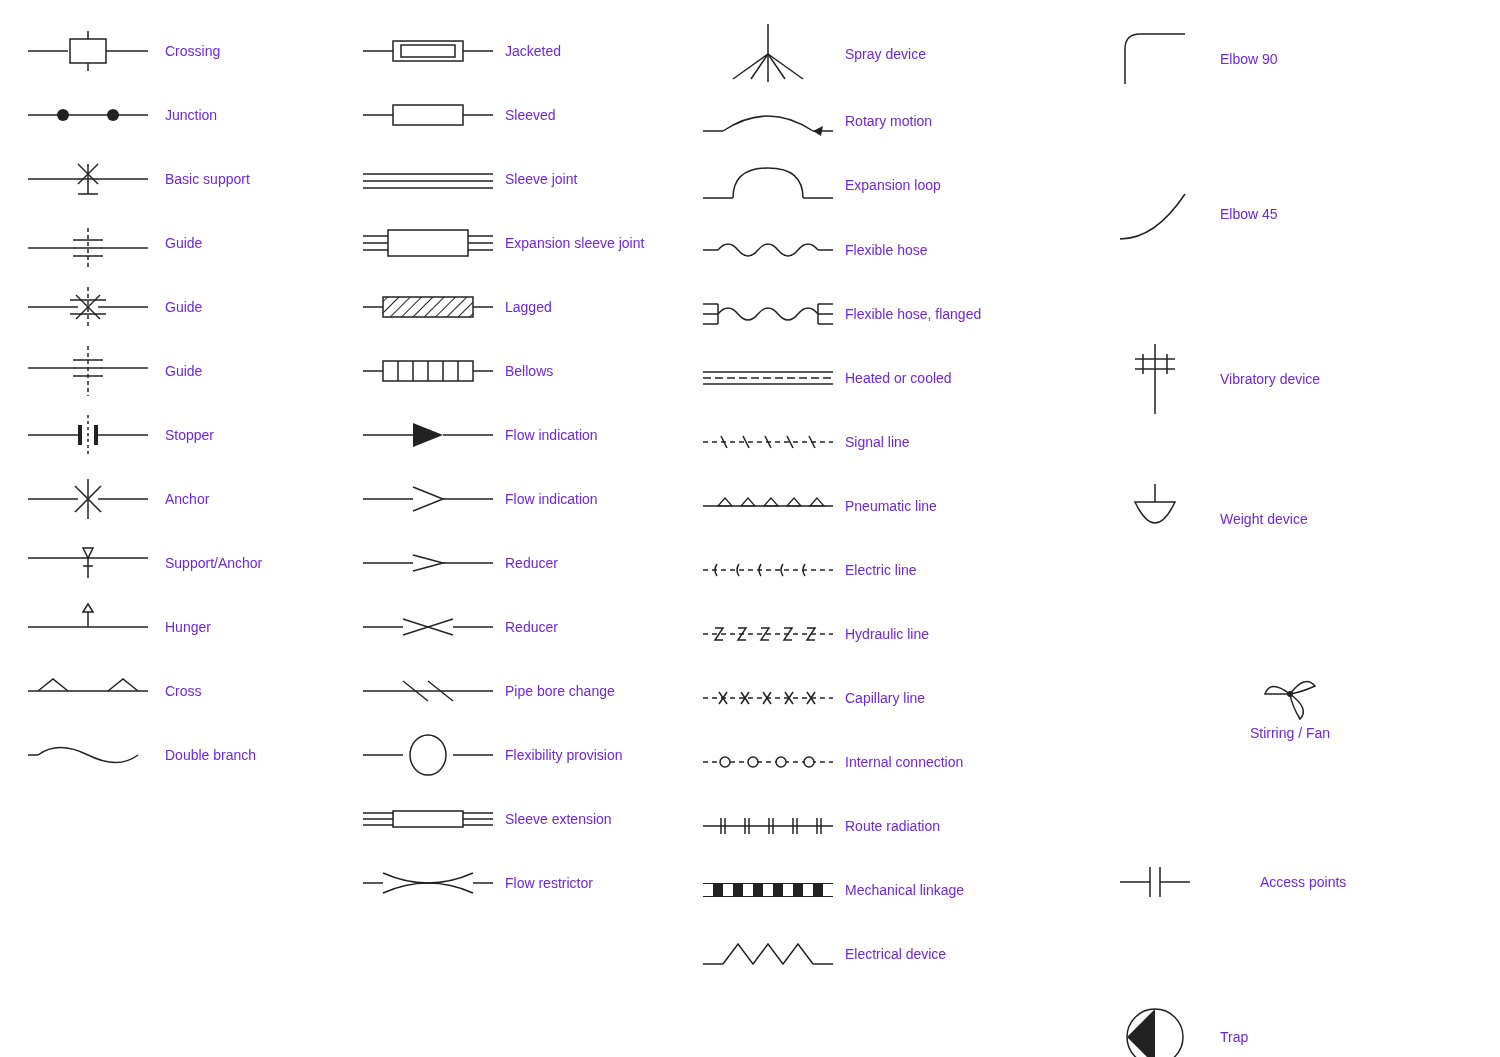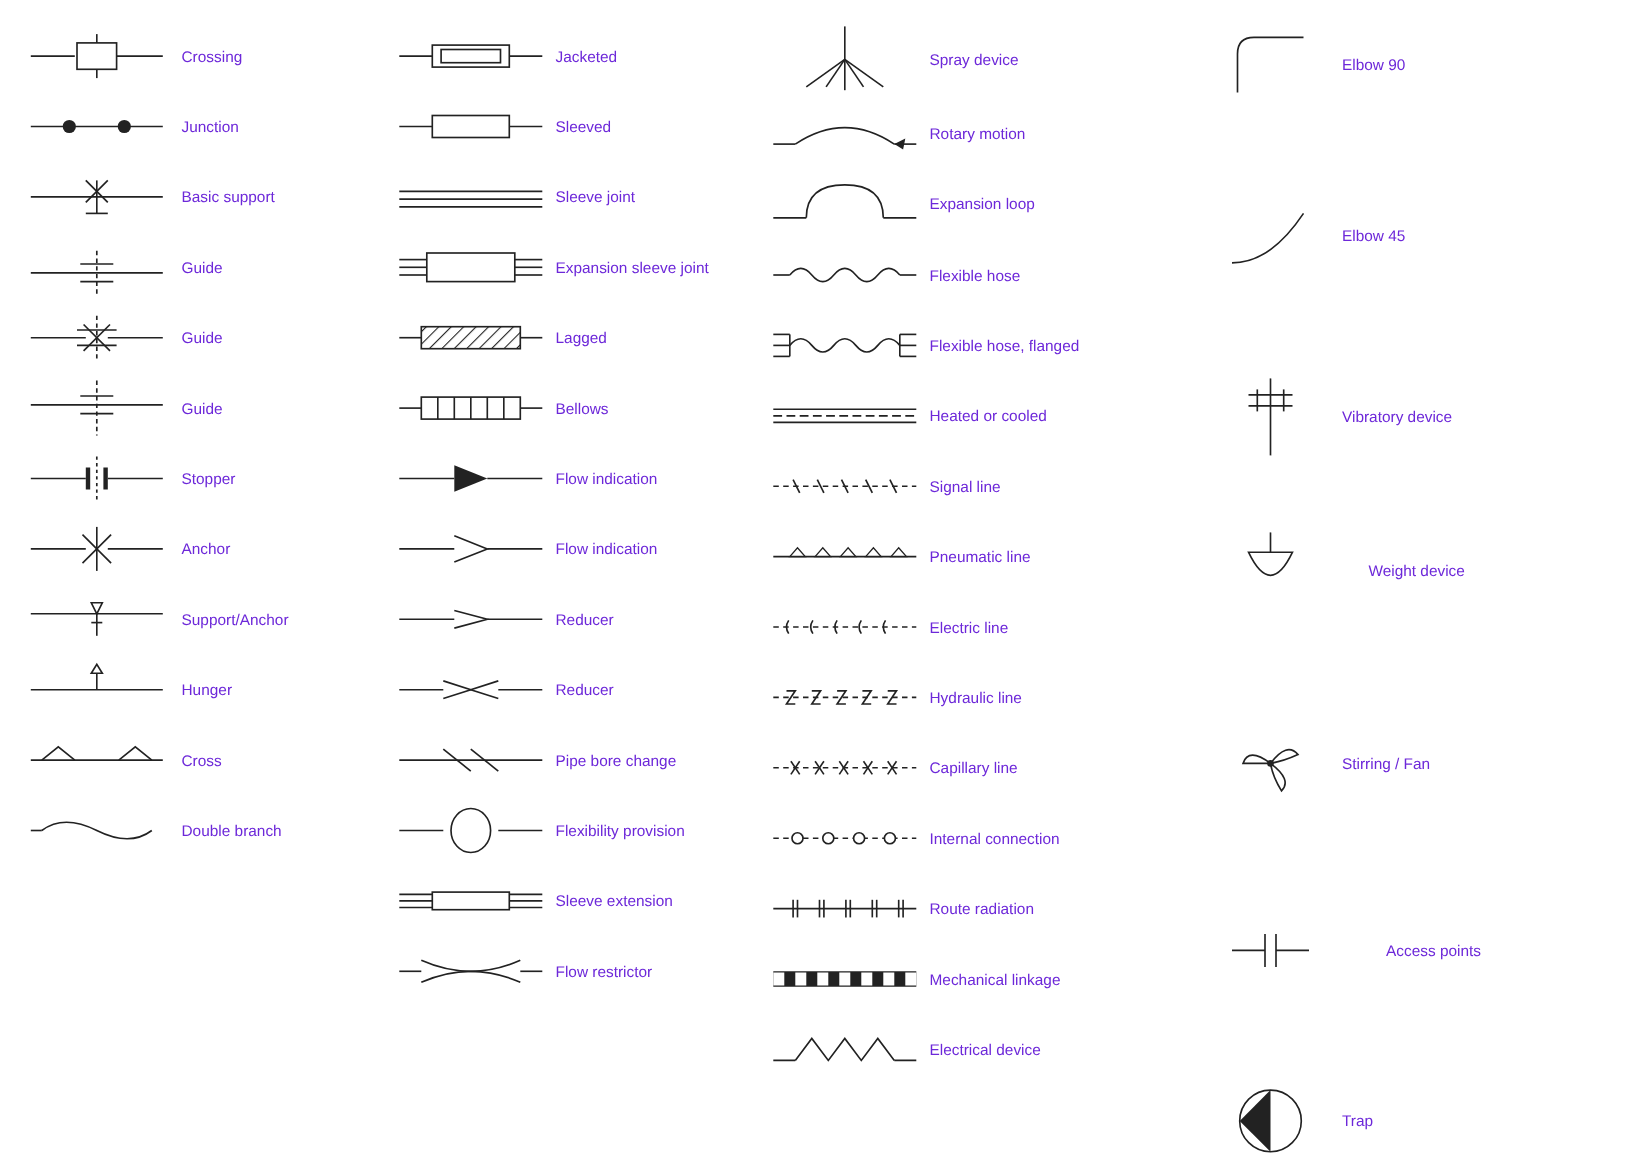--- a/index.html
+++ b/index.html
@@ -628,31 +628,31 @@
           <line x1="30" y1="0" x2="30" y2="70" stroke="#222" stroke-width="1.5"></line>
           <line x1="10" y1="15" x2="50" y2="15" stroke="#222" stroke-width="1.5"></line>
           <line x1="10" y1="25" x2="50" y2="25" stroke="#222" stroke-width="1.5"></line>
           <line x1="18" y1="10" x2="18" y2="30" stroke="#222" stroke-width="1.5"></line>
           <line x1="42" y1="10" x2="42" y2="30" stroke="#222" stroke-width="1.5"></line>
         </svg>
       </div>
       <span class="label">Vibratory device</span>
     </div>
 
-    <div class="symbol-row" style="margin-top:60px;gap:24px;">
+    <div class="symbol-row" style="margin-top:60px;">
       <div class="col4-symbol-area">
         <svg class="sym" width="70" height="70" viewBox="0 0 70 70">
           <line x1="35" y1="0" x2="35" y2="18" stroke="#222" stroke-width="1.5"></line>
           <path d="M 15 18 Q 35 60 55 18 Z" fill="white" stroke="#222" stroke-width="1.5"></path>
         </svg>
       </div>
       <span class="label">Weight device</span>
     </div>
 
-    <div class="symbol-row" style="margin-top:100px;">
+    <div class="symbol-row" style="margin-top:100px;flex-direction:column;">
       <div class="col4-symbol-area">
         <svg class="sym" width="80" height="60" viewBox="0 0 80 60">
 
           <path d="M 40 30 Q 20 15 15 30 Q 30 30 40 30" fill="white" stroke="#222" stroke-width="1.5"></path>
           <path d="M 40 30 Q 55 10 65 22 Q 52 28 40 30" fill="white" stroke="#222" stroke-width="1.5"></path>
           <path d="M 40 30 Q 60 45 50 55 Q 42 42 40 30" fill="white" stroke="#222" stroke-width="1.5"></path>
           <circle cx="40" cy="30" r="3" fill="#222"></circle>
         </svg>
       </div>
       <span class="label">Stirring / Fan</span>

